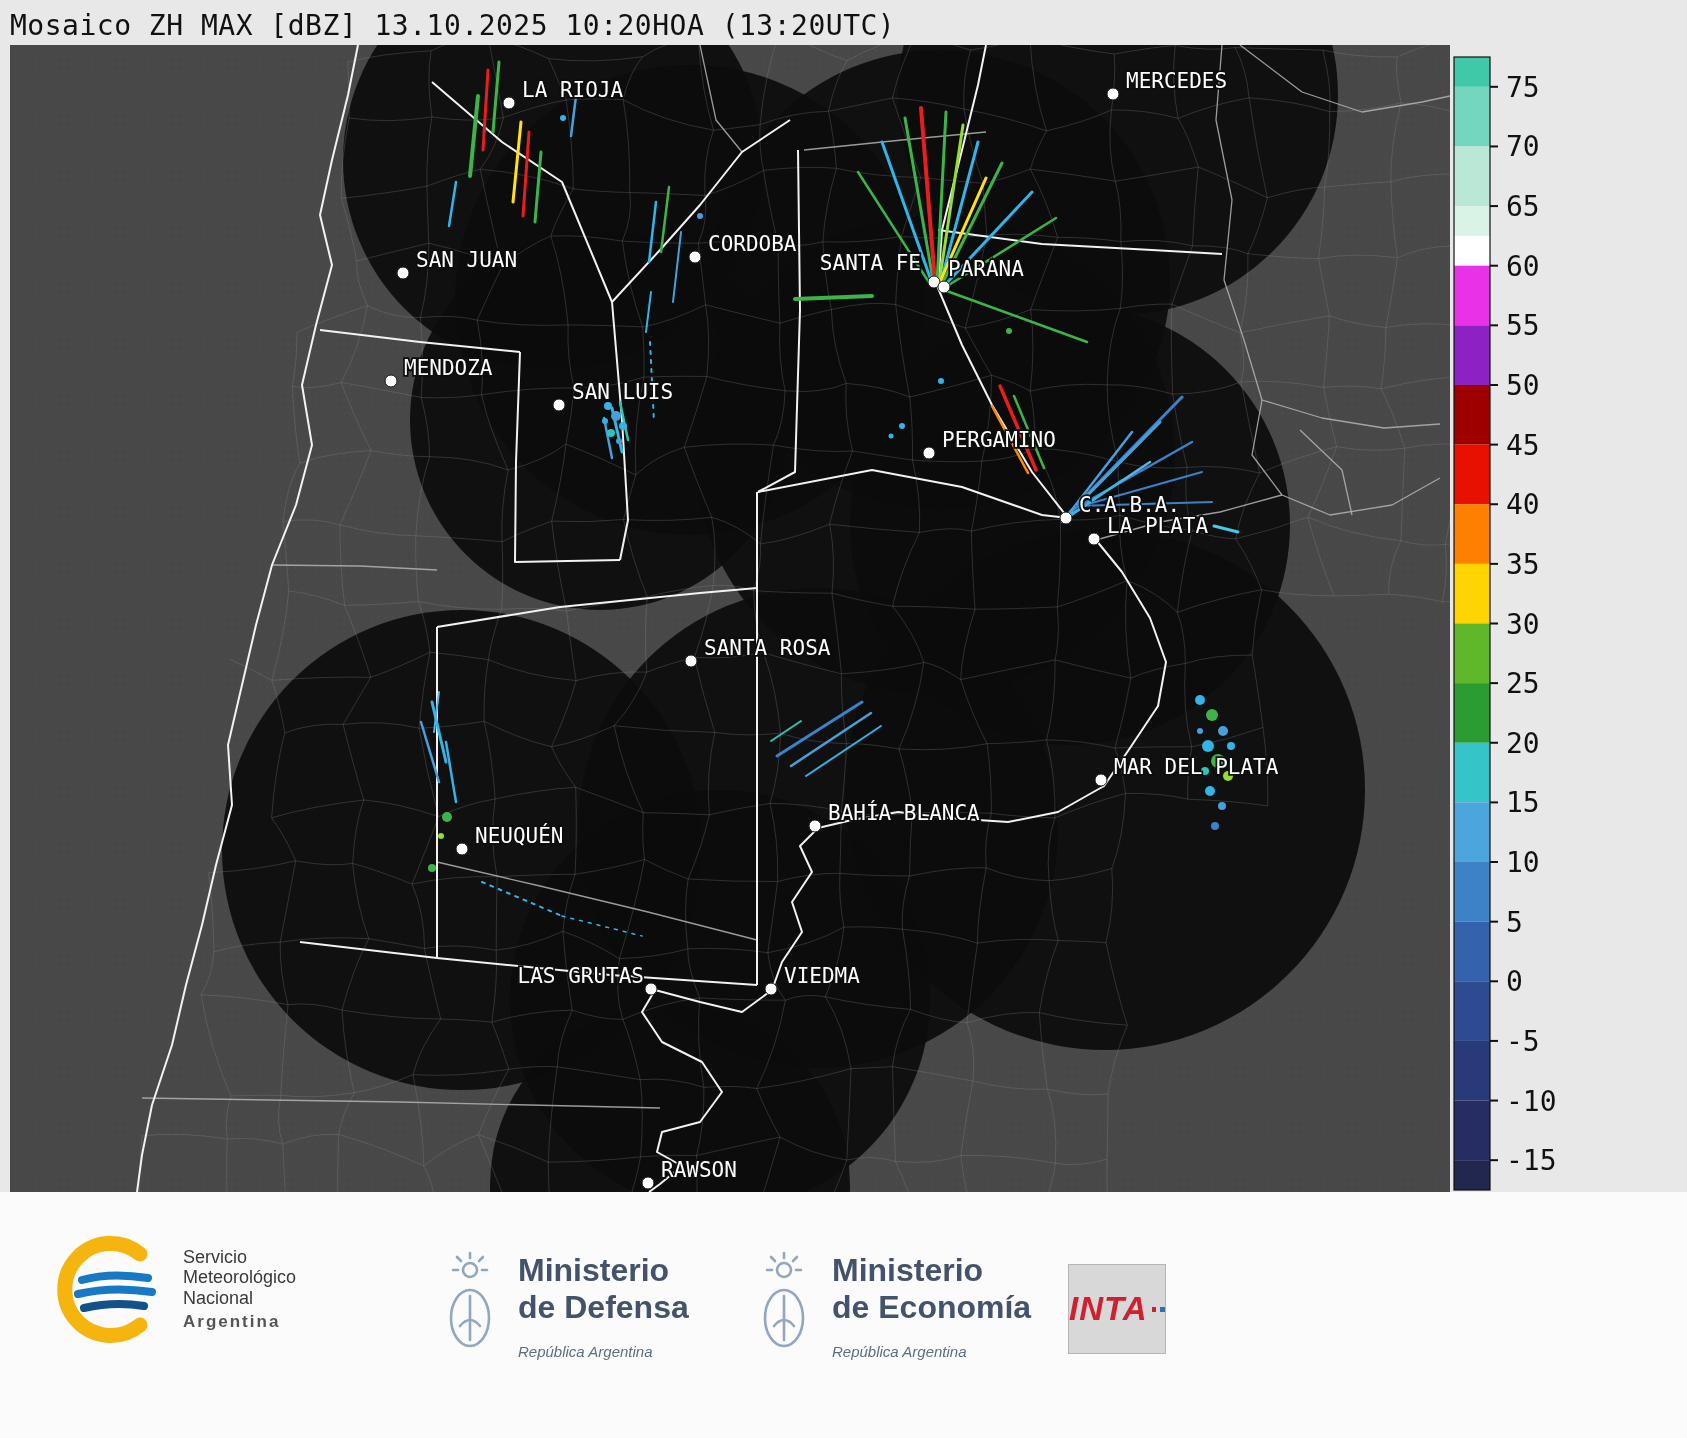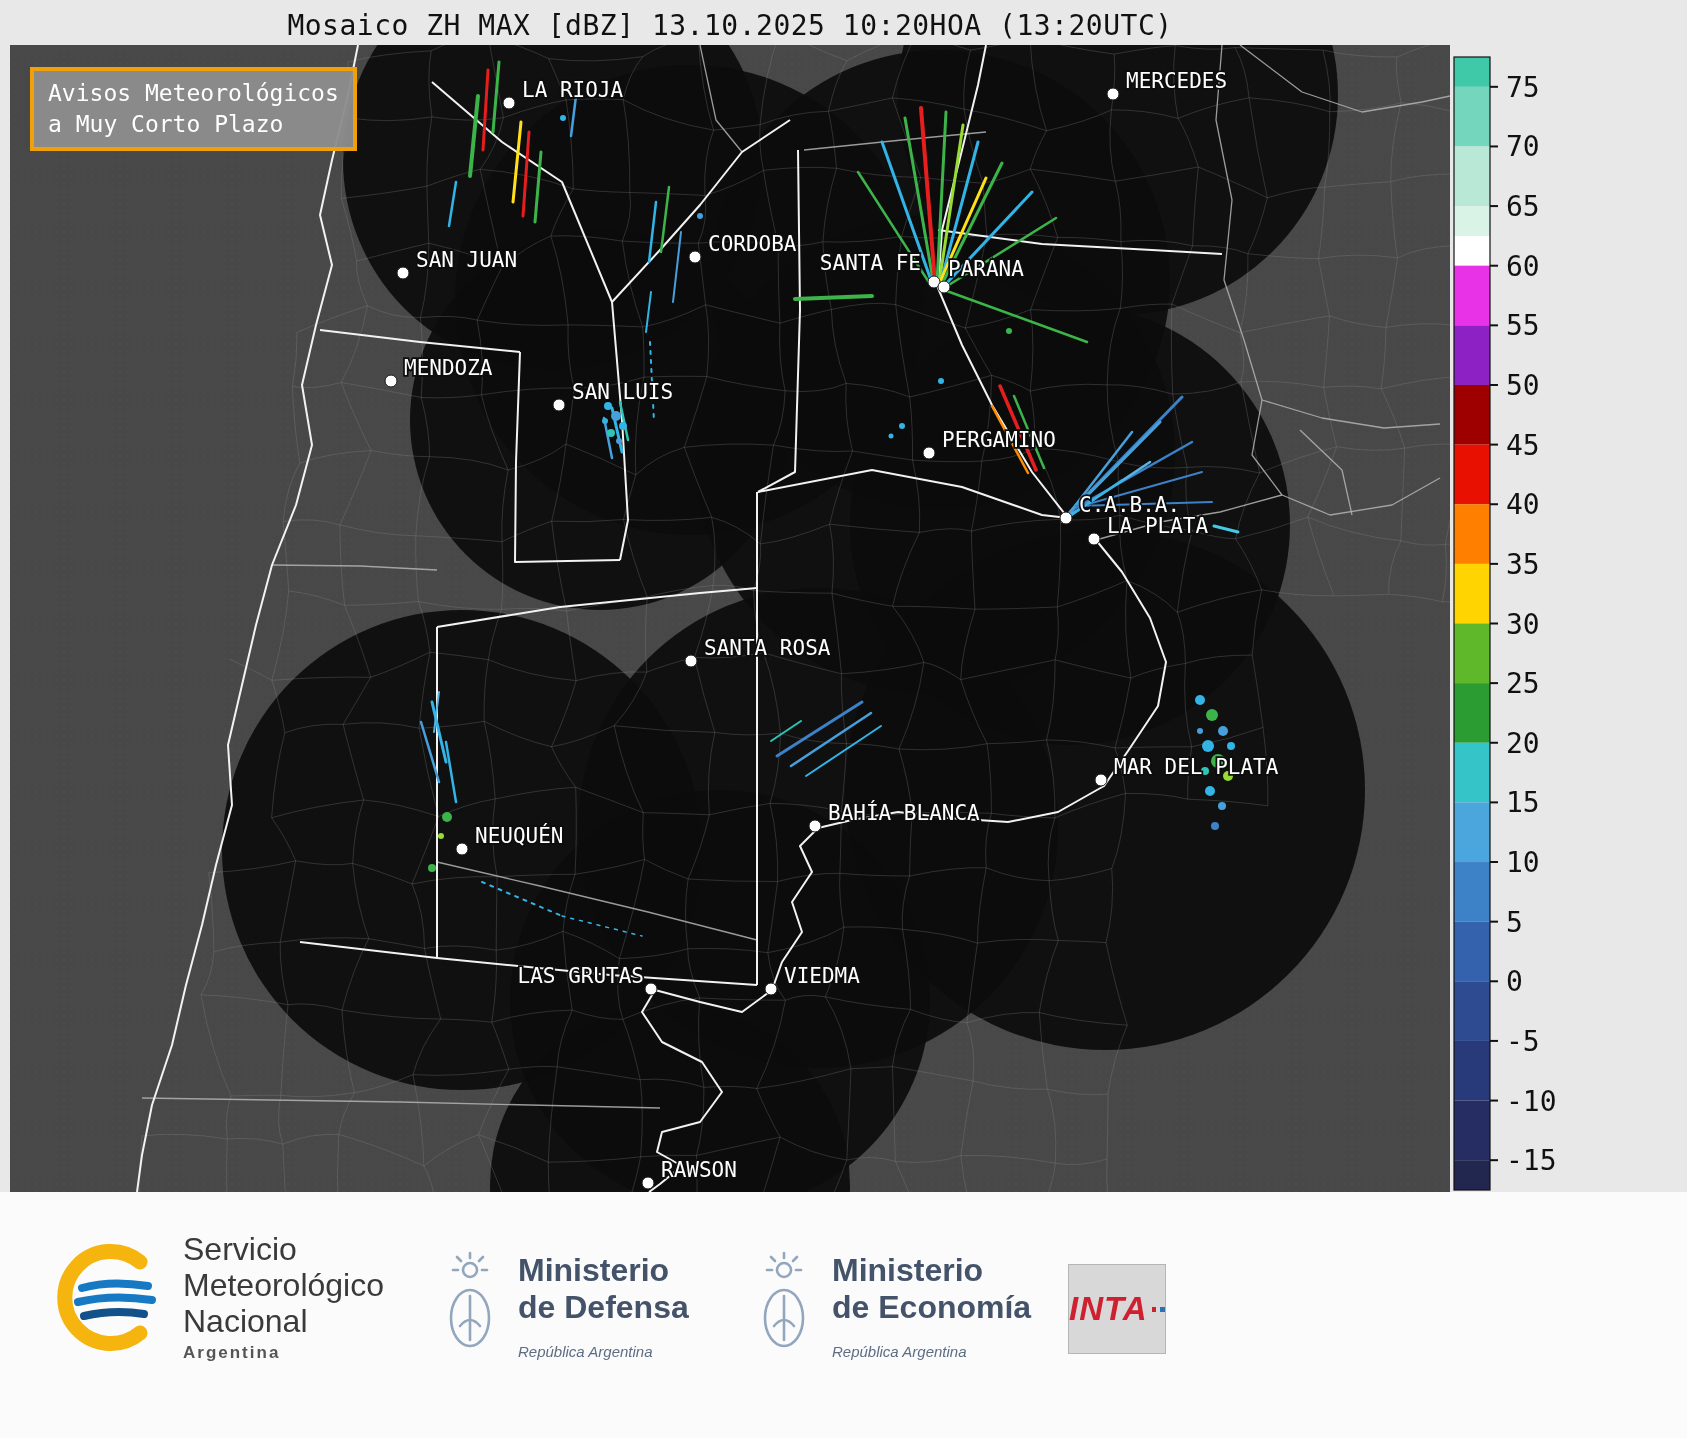--- a/index.html
+++ b/index.html
@@ -1,28 +1,28 @@
 <!DOCTYPE html>
 <html><head>
 <meta charset="utf-8">
 <style>
   html,body { margin:0; padding:0; background:#e8e8e8; }
   .page { position:relative; width:1687px; height:1438px; background:#e8e8e8;
           font-family:"DejaVu Sans Mono", monospace; overflow:hidden; }
-  .title { position:absolute; top:9px; left:10px; width:1440px; text-align:center;
+  .title { position:absolute; top:9px; left:10px; width:1440px; 
            font-size:28px; color:#111; letter-spacing:.5px; white-space:nowrap; }
   .map-wrap { position:absolute; left:10px; top:45px; width:1440px; height:1147px; }
   #map { position:absolute; left:0; top:0; display:block; }
   .alert-box { position:absolute; left:20px; top:22px; background:rgba(140,140,140,.96);
                border:4px solid #f0a10a; color:#fff; font-size:23px; line-height:1.35;
                padding:7px 14px; white-space:nowrap; }
   #cbar { position:absolute; left:1452px; top:50px; display:block; }
   .footer { position:absolute; left:0; top:1192px; width:1687px; height:246px; background:#fbfbfb; }
   .logo-block { position:absolute; display:flex; align-items:center; gap:16px; }
-  .smn-text .l { font-family:"Liberation Sans", sans-serif; font-size:32px; color:#3a3a3a; line-height:1.12; }
+  .smn-text .l { font-family:"Liberation Sans", sans-serif; font-size:18px; color:#3a3a3a; line-height:1.12; }
   .smn-text .sub { font-family:"Liberation Sans", sans-serif; font-size:17px; letter-spacing:2px; color:#555; margin-top:4px;font-weight:bold; }
   .min-text .l1 { font-family:"Liberation Sans", sans-serif; font-weight:bold; font-size:32px; color:#44536a; line-height:1.15; }
   .min-text .l3 { font-family:"Liberation Sans", sans-serif; font-size:15px; color:#5d6d83; margin-top:18px;font-style:italic; }
   .inta { position:absolute; width:96px; height:88px; background:#d8d8d8; border:1px solid #b5b5b5;
           display:flex; align-items:center; justify-content:center; gap:4px; }
   .inta .label { color:#cf2030; font-weight:bold; font-size:33px; letter-spacing:1px;
                  font-family:"Liberation Sans", sans-serif; font-style:italic; }
   .inta-bar { width:64px; height:5px; }
   .inta-bar.red { background:#cf2030; }
   .inta-bar.blue { background:#2c70b7; }
@@ -777,24 +777,20 @@
         <text x="475" y="843" fill="#ffffff" font-size="21" text-anchor="start" font-family="DejaVu Sans Mono, monospace" stroke="#0d0d0d" stroke-width="3.5" paint-order="stroke">NEUQUÉN</text>
         <circle cx="815" cy="826" r="6" fill="#ffffff" stroke="#1a1a1a" stroke-width="1"></circle>
         <text x="828" y="820" fill="#ffffff" font-size="21" text-anchor="start" font-family="DejaVu Sans Mono, monospace" stroke="#0d0d0d" stroke-width="3.5" paint-order="stroke">BAHÍA BLANCA</text>
         <circle cx="651" cy="989" r="6" fill="#ffffff" stroke="#1a1a1a" stroke-width="1"></circle>
         <text x="644" y="983" fill="#ffffff" font-size="21" text-anchor="end" font-family="DejaVu Sans Mono, monospace" stroke="#0d0d0d" stroke-width="3.5" paint-order="stroke">LAS GRUTAS</text>
         <circle cx="771" cy="989" r="6" fill="#ffffff" stroke="#1a1a1a" stroke-width="1"></circle>
         <text x="784" y="983" fill="#ffffff" font-size="21" text-anchor="start" font-family="DejaVu Sans Mono, monospace" stroke="#0d0d0d" stroke-width="3.5" paint-order="stroke">VIEDMA</text>
         <circle cx="648" cy="1183" r="6" fill="#ffffff" stroke="#1a1a1a" stroke-width="1"></circle>
         <text x="661" y="1177" fill="#ffffff" font-size="21" text-anchor="start" font-family="DejaVu Sans Mono, monospace" stroke="#0d0d0d" stroke-width="3.5" paint-order="stroke">RAWSON</text>
       </svg>
-    <div class="alert-box">
-      <div>Avisos Meteorológicos</div>
-      <div>a Muy Corto Plazo</div>
-    </div>
   </div>
 
   <svg id="cbar" width="150" height="1145" viewBox="0 0 150 1145">
       <rect x="2" y="7" width="36" height="29.815789473684205" fill="#3fc9a9"></rect>
       <rect x="2" y="36.815789473684205" width="36" height="59.631578947368425" fill="#74d7bd"></rect>
       <rect x="2" y="96.44736842105263" width="36" height="59.63157894736841" fill="#b9e9d6"></rect>
       <rect x="2" y="156.07894736842104" width="36" height="29.81578947368422" fill="#d9f3e6"></rect>
       <rect x="2" y="185.89473684210526" width="36" height="29.81578947368419" fill="#ffffff"></rect>
       <rect x="2" y="215.71052631578945" width="36" height="59.63157894736841" fill="#e832e8"></rect>
       <rect x="2" y="275.34210526315786" width="36" height="59.63157894736844" fill="#8d21c3"></rect>

